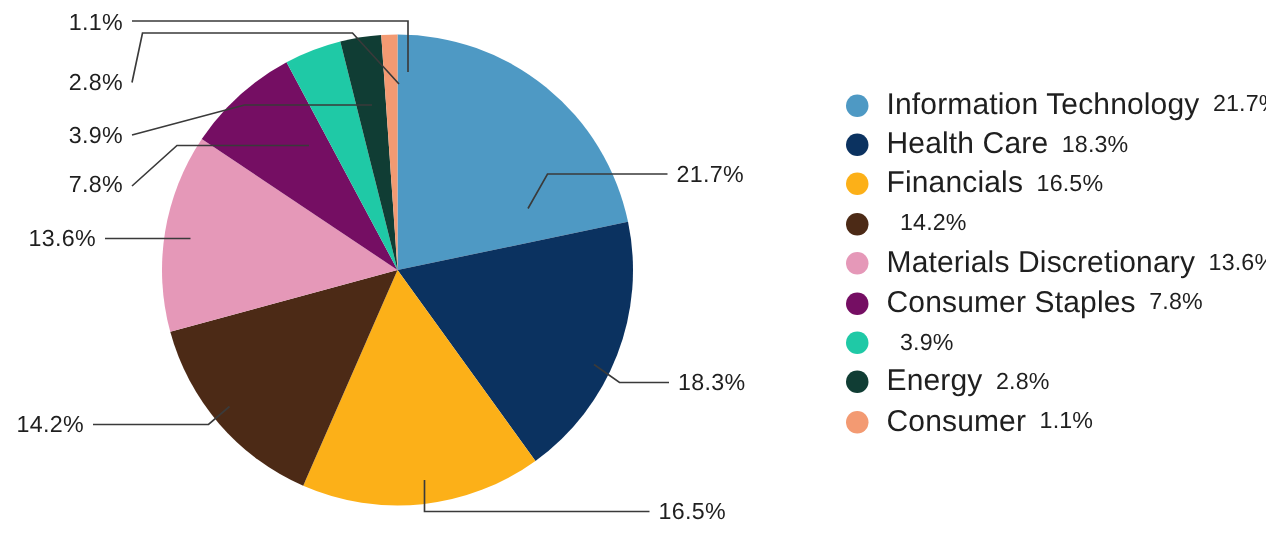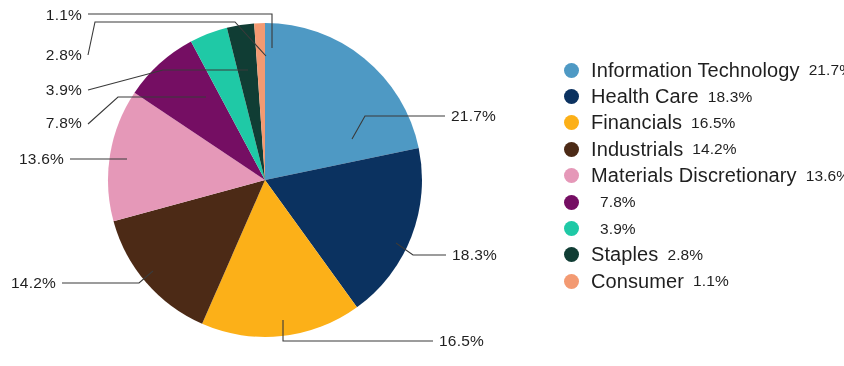--- a/index.html
+++ b/index.html
@@ -125,39 +125,39 @@
         <span class="legend-name">Health Care</span>
         <span class="legend-value">18.3%</span>
       </div>
       <div class="legend-row">
         <span class="legend-swatch" style="background: rgb(252, 176, 24);"></span>
         <span class="legend-name">Financials</span>
         <span class="legend-value">16.5%</span>
       </div>
       <div class="legend-row">
         <span class="legend-swatch" style="background: rgb(76, 42, 22);"></span>
-        <span class="legend-name">Industrials</span>
         <span class="legend-value">14.2%</span>
       </div>
       <div class="legend-row">
         <span class="legend-swatch" style="background: rgb(229, 152, 184);"></span>
         <span class="legend-name">Materials Discretionary</span>
         <span class="legend-value">13.6%</span>
       </div>
       <div class="legend-row">
         <span class="legend-swatch" style="background: rgb(117, 14, 99);"></span>
+        <span class="legend-name">Consumer Staples</span>
         <span class="legend-value">7.8%</span>
       </div>
       <div class="legend-row">
         <span class="legend-swatch" style="background: rgb(31, 201, 166);"></span>
         <span class="legend-value">3.9%</span>
       </div>
       <div class="legend-row">
         <span class="legend-swatch" style="background: rgb(16, 61, 52);"></span>
-        <span class="legend-name">Staples</span>
+        <span class="legend-name">Energy</span>
         <span class="legend-value">2.8%</span>
       </div>
       <div class="legend-row">
         <span class="legend-swatch" style="background: rgb(243, 154, 114);"></span>
         <span class="legend-name">Consumer</span>
         <span class="legend-value">1.1%</span>
       </div>
     </div>
 
 </div>

